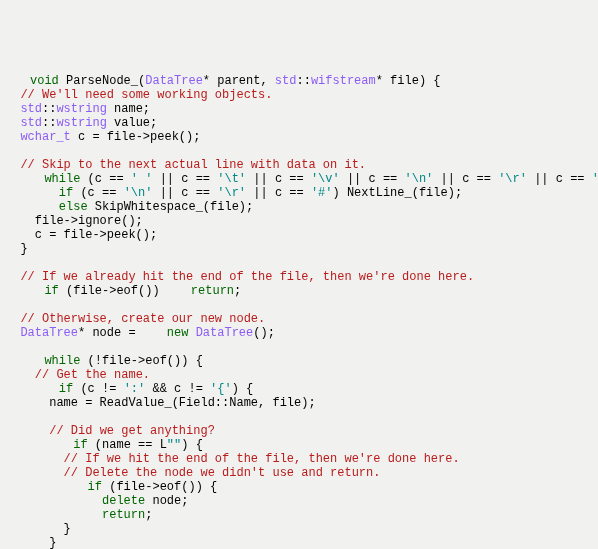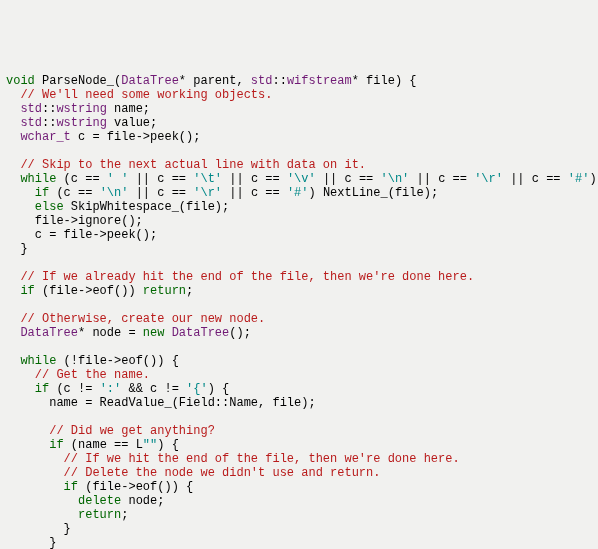--- a/index.html
+++ b/index.html
@@ -8,22 +8,22 @@
     background: #f1f1ef;
     font-family: "Courier New", Courier, monospace;
     font-size: 12px;
     line-height: 14px;
     white-space: pre;
     color: #000000;
   }
   #code {
     padding: 4px 6px;
   }
-  .kw   { color: #006600; } 
-  .tp   { color: #701a75; } 
+  .kw   { color: #006600; margin-left: 24px; } 
+  .tp   { color: #8b5cf6; } 
   .com  { color: #b91c1c; } 
   .str  { color: #008888; } 
 </style>
 </head>
 <body>
 
 
 
 <div id="code"><div><span class="kw">void</span><span> ParseNode_(</span><span class="tp">DataTree</span><span>* parent, </span><span class="tp">std</span><span>::</span><span class="tp">wifstream</span><span>* file) {</span></div><div><span>  </span><span class="com">// We'll need some working objects.</span></div><div><span>  </span><span class="tp">std</span><span>::</span><span class="tp">wstring</span><span> name;</span></div><div><span>  </span><span class="tp">std</span><span>::</span><span class="tp">wstring</span><span> value;</span></div><div><span>  </span><span class="tp">wchar_t</span><span> c = file-&gt;peek();</span></div><div>&nbsp;</div><div><span>  </span><span class="com">// Skip to the next actual line with data on it.</span></div><div><span>  </span><span class="kw">while</span><span> (c == </span><span class="str">' '</span><span> || c == </span><span class="str">'\t'</span><span> || c == </span><span class="str">'\v'</span><span> || c == </span><span class="str">'\n'</span><span> || c == </span><span class="str">'\r'</span><span> || c == </span><span class="str">'#'</span><span>) {</span></div><div><span>    </span><span class="kw">if</span><span> (c == </span><span class="str">'\n'</span><span> || c == </span><span class="str">'\r'</span><span> || c == </span><span class="str">'#'</span><span>) NextLine_(file);</span></div><div><span>    </span><span class="kw">else</span><span> SkipWhitespace_(file);</span></div><div><span>    file-&gt;ignore();</span></div><div><span>    c = file-&gt;peek();</span></div><div><span>  }</span></div><div>&nbsp;</div><div><span>  </span><span class="com">// If we already hit the end of the file, then we're done here.</span></div><div><span>  </span><span class="kw">if</span><span> (file-&gt;eof()) </span><span class="kw">return</span><span>;</span></div><div>&nbsp;</div><div><span>  </span><span class="com">// Otherwise, create our new node.</span></div><div><span>  </span><span class="tp">DataTree</span><span>* node = </span><span class="kw">new</span><span> </span><span class="tp">DataTree</span><span>();</span></div><div>&nbsp;</div><div><span>  </span><span class="kw">while</span><span> (!file-&gt;eof()) {</span></div><div><span>    </span><span class="com">// Get the name.</span></div><div><span>    </span><span class="kw">if</span><span> (c != </span><span class="str">':'</span><span> &amp;&amp; c != </span><span class="str">'{'</span><span>) {</span></div><div><span>      name = ReadValue_(Field::Name, file);</span></div><div>&nbsp;</div><div><span>      </span><span class="com">// Did we get anything?</span></div><div><span>      </span><span class="kw">if</span><span> (name == L</span><span class="str">""</span><span>) {</span></div><div><span>        </span><span class="com">// If we hit the end of the file, then we're done here.</span></div><div><span>        </span><span class="com">// Delete the node we didn't use and return.</span></div><div><span>        </span><span class="kw">if</span><span> (file-&gt;eof()) {</span></div><div><span>          </span><span class="kw">delete</span><span> node;</span></div><div><span>          </span><span class="kw">return</span><span>;</span></div><div><span>        }</span></div><div><span>      }</span></div></div>
 

